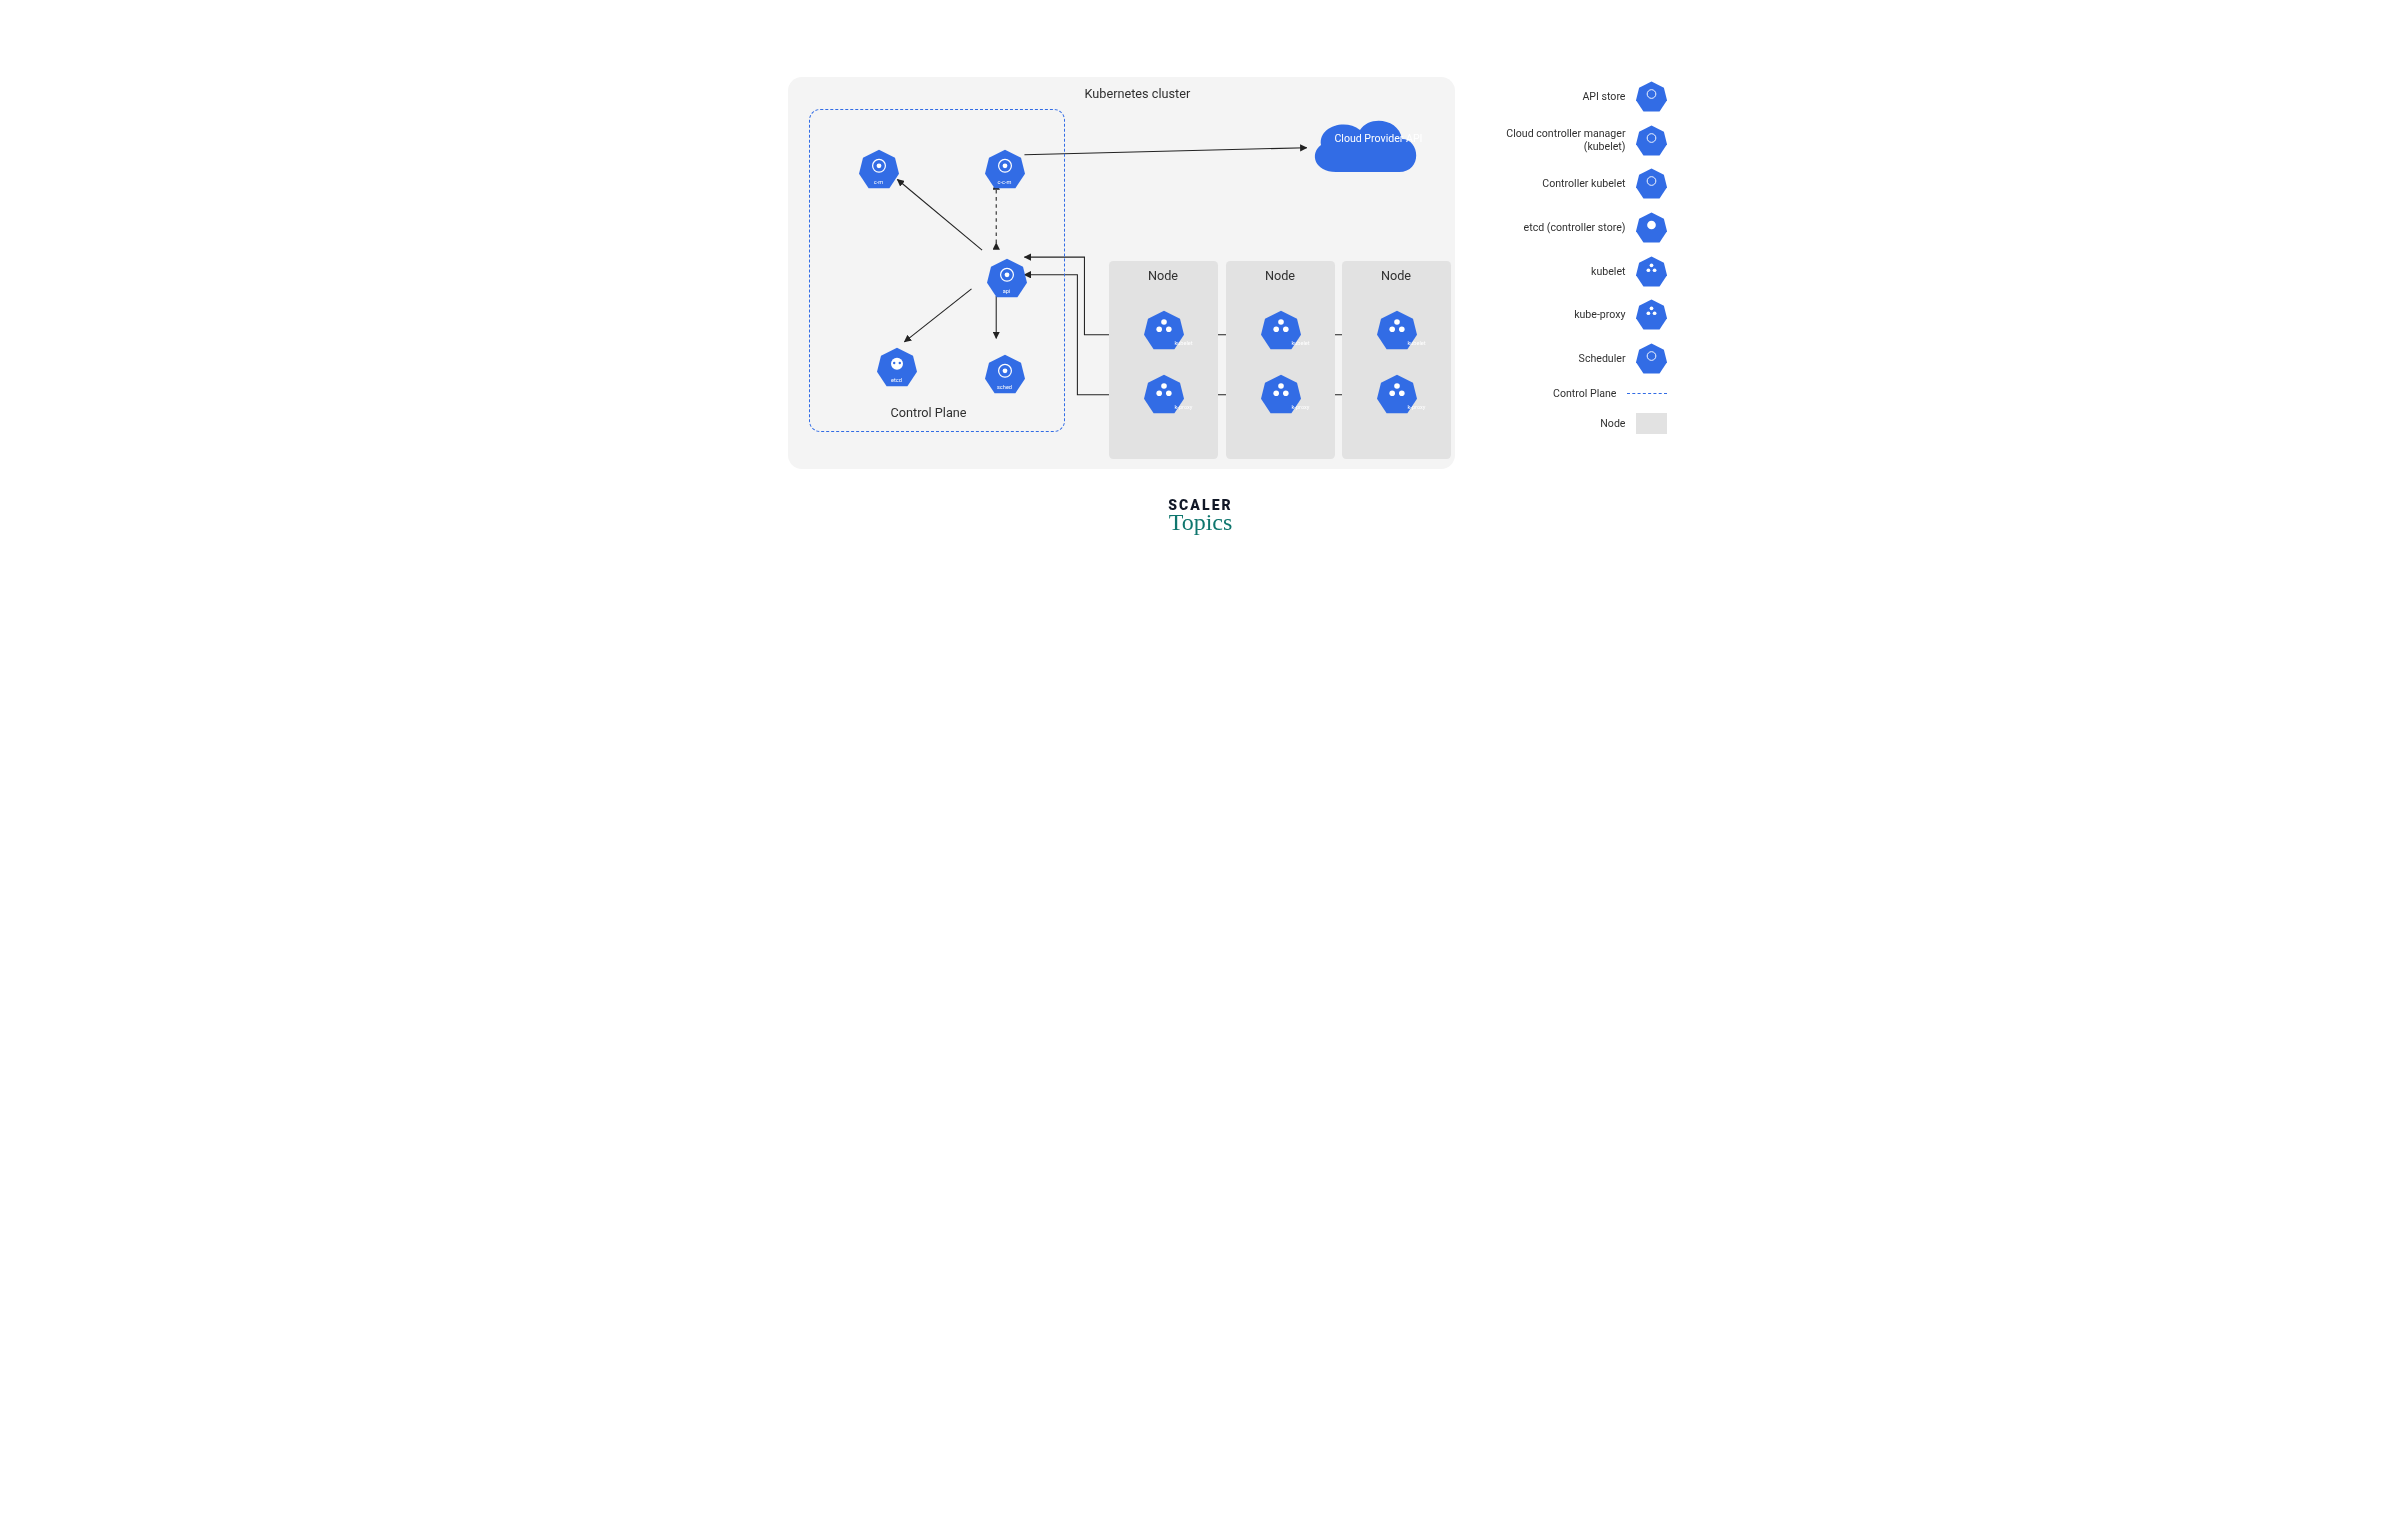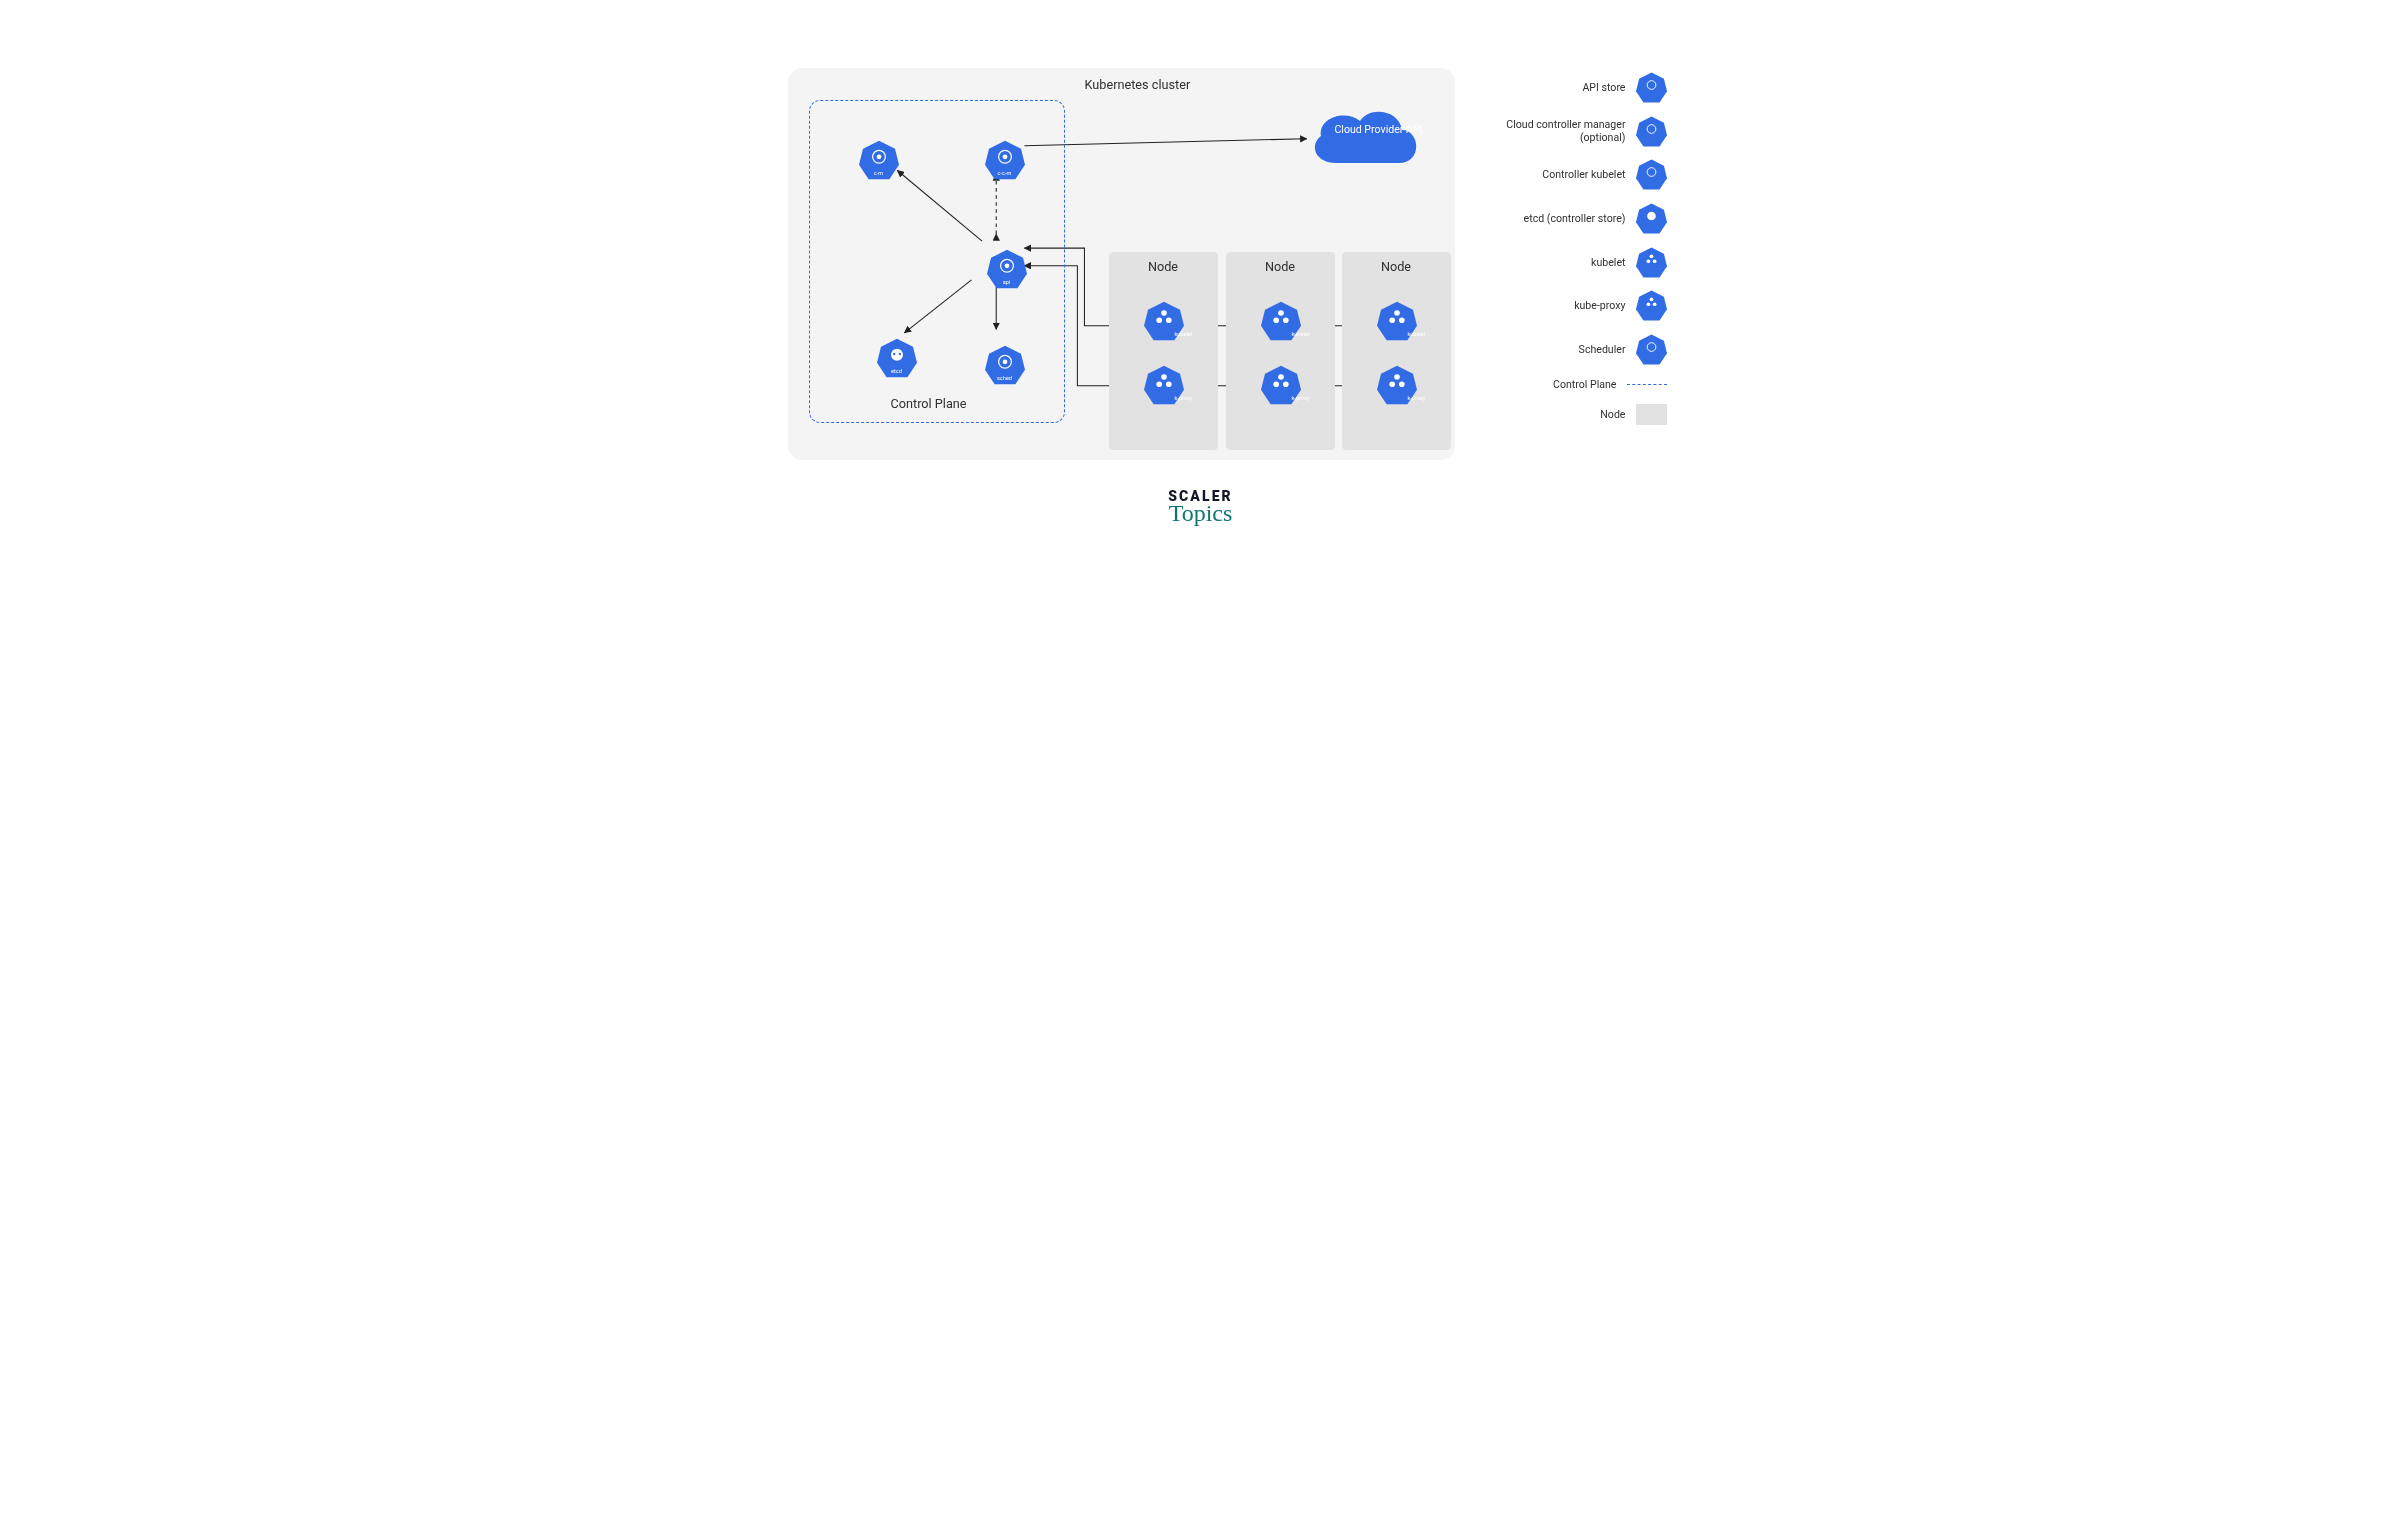--- a/index.html
+++ b/index.html
@@ -1,16 +1,16 @@
 <!DOCTYPE html>
 <html style="font-size:11.3px"><head>
 <meta charset="utf-8">
 <style>
   html,body{margin:0;padding:0;background:#fff;font-family:-apple-system,BlinkMacSystemFont,"Segoe UI",Roboto,Helvetica,Arial,sans-serif;color:#303030;}
-  .canvas{position:relative;width:960px;height:593px;margin:1px auto;}
+  .canvas{position:relative;width:960px;height:593px;margin:10px auto;}
   .cluster-box{position:absolute;left:67px;top:67px;width:667px;height:392px;background:#f4f4f4;border-radius:14px;}
   .cluster-title{position:absolute;left:297px;top:8.5px;font-size:12.7px;color:#303030;}
   .cp-box{position:absolute;left:21px;top:32px;width:254px;height:321px;border:1.4px dashed #326ce5;border-radius:11.3px;}
   .cp-title{position:absolute;left:81px;bottom:10.6px;font-size:12.7px;color:#303030;}
   .node-box{position:absolute;top:184px;width:109px;height:198px;background:#e2e2e2;border-radius:4.2px;text-align:center;}
   .node-box .nlabel{margin-top:7px;font-size:12.7px;color:#303030;}
   .hept{position:absolute;width:40px;height:40px;}
   .hept svg{width:100%;height:100%;display:block;}
   .hept .lab{position:absolute;width:100%;text-align:center;bottom:4.2px;font-size:5.6px;color:#fff;}
   .hept.stack::before,.hept.stack::after{content:"";position:absolute;left:-4.2px;top:-4.2px;width:40px;height:40px;background:rgba(50,108,229,0.35);clip-path:polygon(50% 0%, 90% 20%, 100% 60%, 75% 100%, 25% 100%, 0% 60%, 10% 20%);border-radius:4.2px;z-index:-2;}
@@ -183,21 +183,21 @@
 
   <div class="legend">
     <div class="lg-row">
       <div class="lg-text">API store</div>
       <div class="lg-icon"><svg viewBox="0 0 100 100">
             <polygon points="50,2 90,22 100,62 76,98 24,98 0,62 10,22" fill="#326ce5"></polygon>
             <circle cx="50" cy="42" r="14" fill="none" stroke="#fff" stroke-width="3"></circle>
           </svg><span class="lab">api</span></div>
     </div>
     <div class="lg-row">
-      <div class="lg-text">Cloud controller manager (optional)</div>
+      <div class="lg-text">Cloud controller manager (kubelet)</div>
       <div class="lg-icon"><svg viewBox="0 0 100 100">
             <polygon points="50,2 90,22 100,62 76,98 24,98 0,62 10,22" fill="#326ce5"></polygon>
             <circle cx="50" cy="42" r="14" fill="none" stroke="#fff" stroke-width="3"></circle>
           </svg><span class="lab">c-c-m</span></div>
     </div>
     <div class="lg-row">
       <div class="lg-text">Controller kubelet</div>
       <div class="lg-icon"><svg viewBox="0 0 100 100">
             <polygon points="50,2 90,22 100,62 76,98 24,98 0,62 10,22" fill="#326ce5"></polygon>
             <circle cx="50" cy="42" r="14" fill="none" stroke="#fff" stroke-width="3"></circle>

